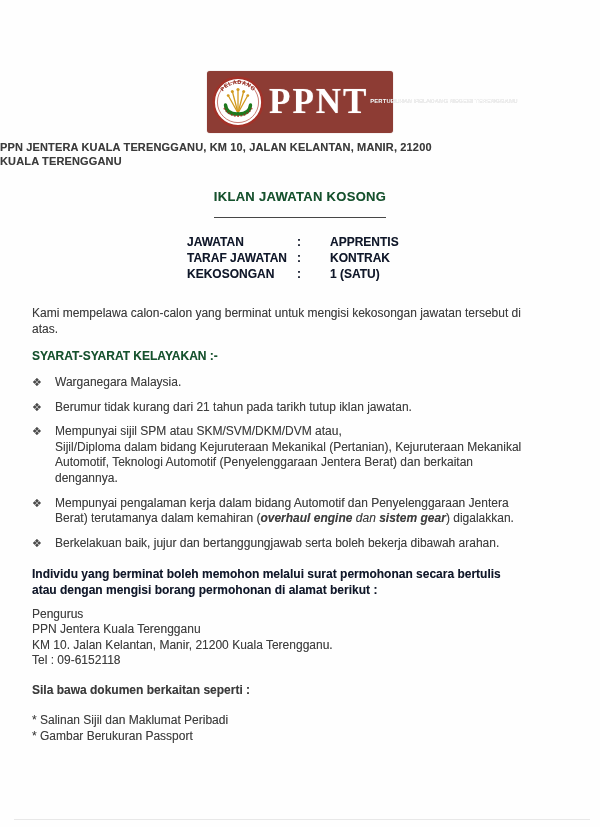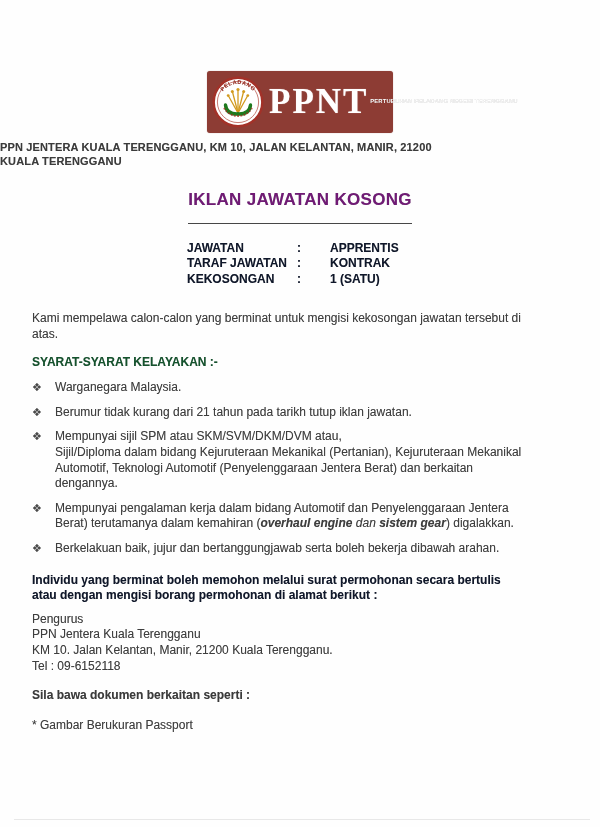--- a/index.html
+++ b/index.html
@@ -37,22 +37,22 @@
   }
   
   .addr{
     margin-top:7px;text-align:left;
     font-weight:bold;font-size:11px;color:#3b3b3b;
     letter-spacing:.15px;line-height:1.3;
   }
   
   .title-wrap{margin-top:20px;text-align:center;}
   .doc-title{
-    display:inline-block;font-weight:bold;font-size:17px;
-    letter-spacing:.3px;color:#701a75;
+    display:inline-block;font-weight:bold;font-size:13px;
+    letter-spacing:.3px;color:#14532d;
     border-bottom:1.5px solid #474747;padding-bottom:12px;
   }
   
   .details{margin:17px 0 0 187px;font-weight:bold;color:#0f172a;}
   .details .row{display:flex;}
   .details .lbl{width:110px;}
   .details .sep{width:33px;}
   
   .body-text{margin-left:32px;margin-right:70px;}
   .preline{white-space:pre-line;}
@@ -177,17 +177,18 @@
 
   <div class="body-text contact">
     <div>Pengurus</div>
     <div>PPN Jentera Kuala Terengganu</div>
     <div>KM 10. Jalan Kelantan, Manir, 21200 Kuala Terengganu.</div>
     <div>Tel : 09-6152118</div>
   </div>
 
   <div class="body-text docs-heading">Sila bawa dokumen berkaitan seperti :</div>
   <div class="body-text docs-list">
+    <div>* Salinan Sijil dan Maklumat Peribadi</div>
     <div>* Gambar Berukuran Passport</div>
   </div>
 
   <div class="scan-line"></div>
 </div>
 
 </body></html>

